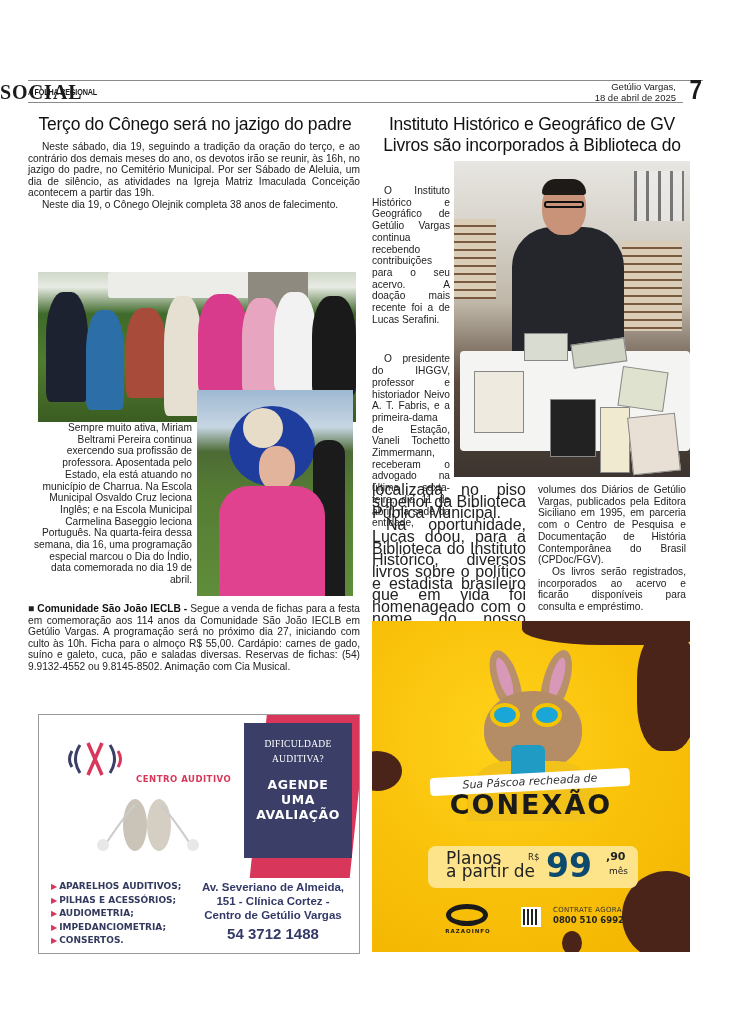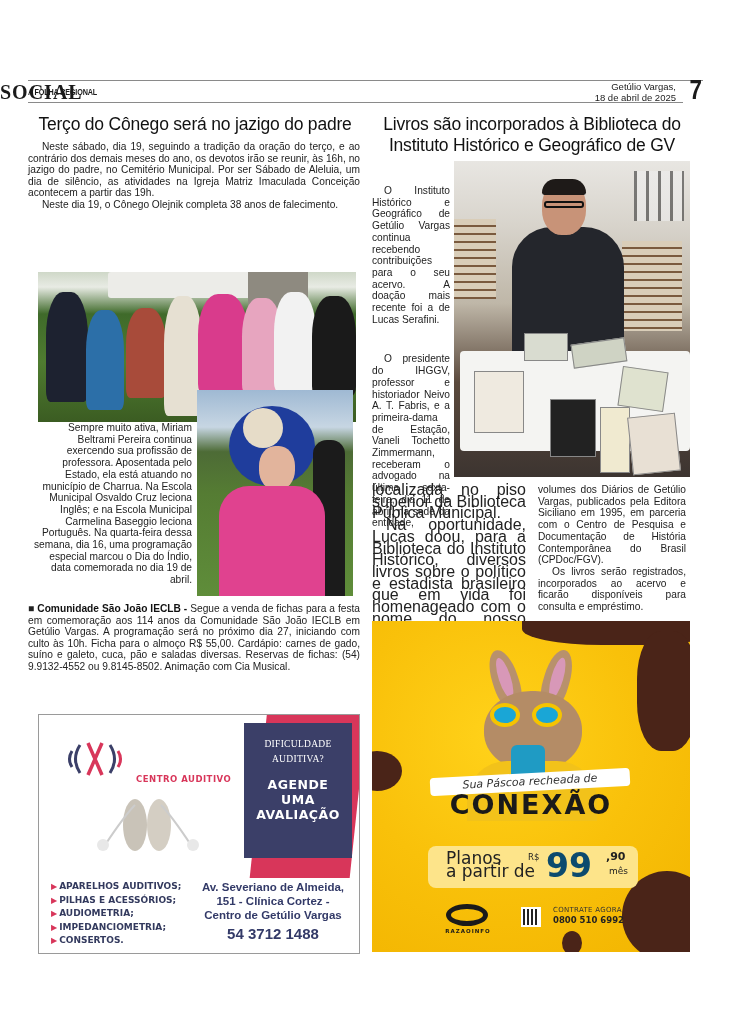--- a/index.html
+++ b/index.html
@@ -179,22 +179,22 @@
   </div>
   <div class="plena-addr">
     <div>Av. Severiano de Almeida,</div>
     <div>151 - Clínica Cortez -</div>
     <div>Centro de Getúlio Vargas</div>
   </div>
   <div class="plena-phone">54 3712 1488</div>
 </div>
 
 <h2 class="title-right" style="font-weight:normal">
+  <div>Instituto Histórico e Geográfico de GV</div>
   <div>Livros são incorporados à Biblioteca do</div>
-  <div>Instituto Histórico e Geográfico de GV</div>
 </h2>
 
 <div class="body-r1">
   <p>O Instituto Histórico e Geográfico de Getúlio Vargas continua recebendo contribuições para o seu acervo. A doação mais recente foi a de Lucas Serafini.</p>
   <p>O presidente do IHGGV, professor e historiador Neivo A. T. Fabris, e a primeira-dama de Estação, Vaneli Tochetto Zimmermann, receberam o advogado na última sexta-feira, dia 11 de abril, na sede da entidade,</p>
 </div>
 
 <div class="photo-lib">
   <div class="lib-shelf" style="left:0;top:58px;width:42px;height:80px;"></div>
   <div class="lib-shelf" style="left:168px;top:80px;width:60px;height:90px;"></div>

